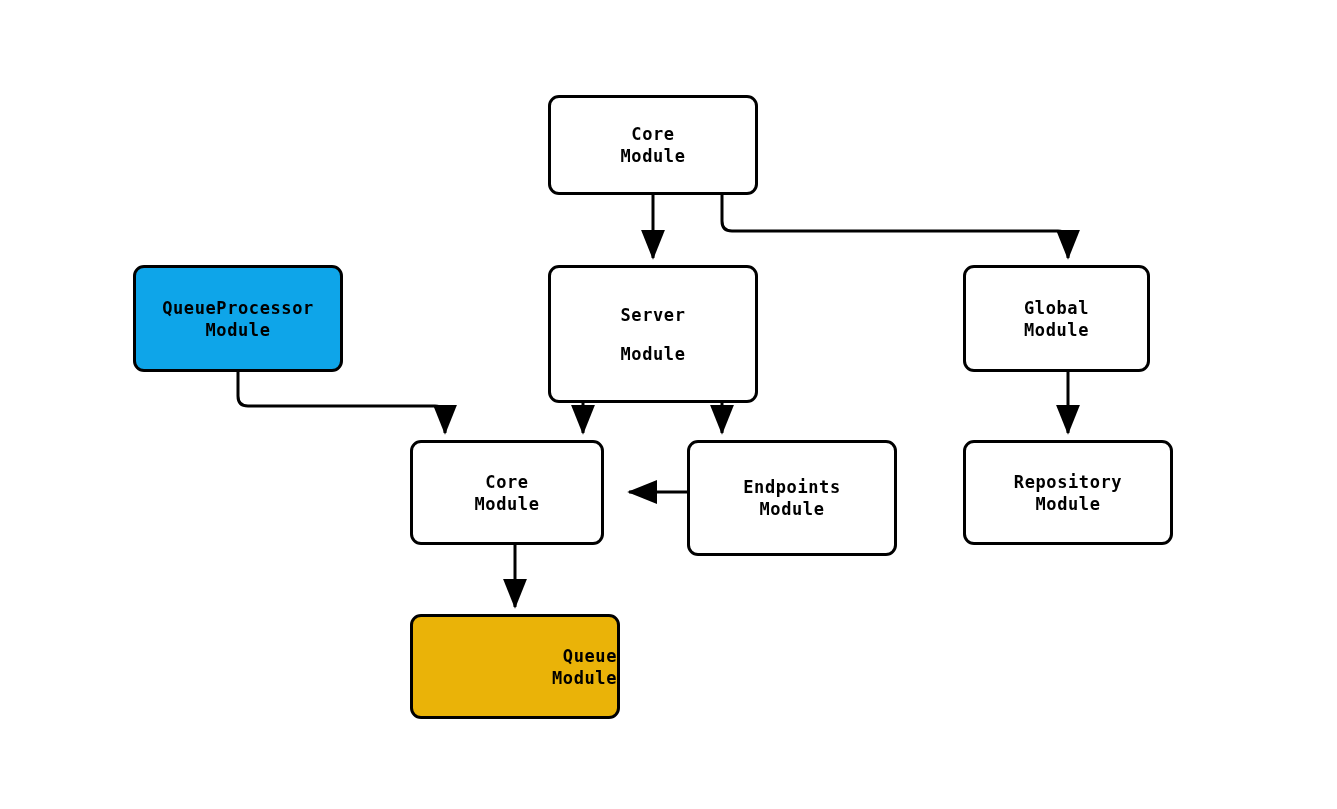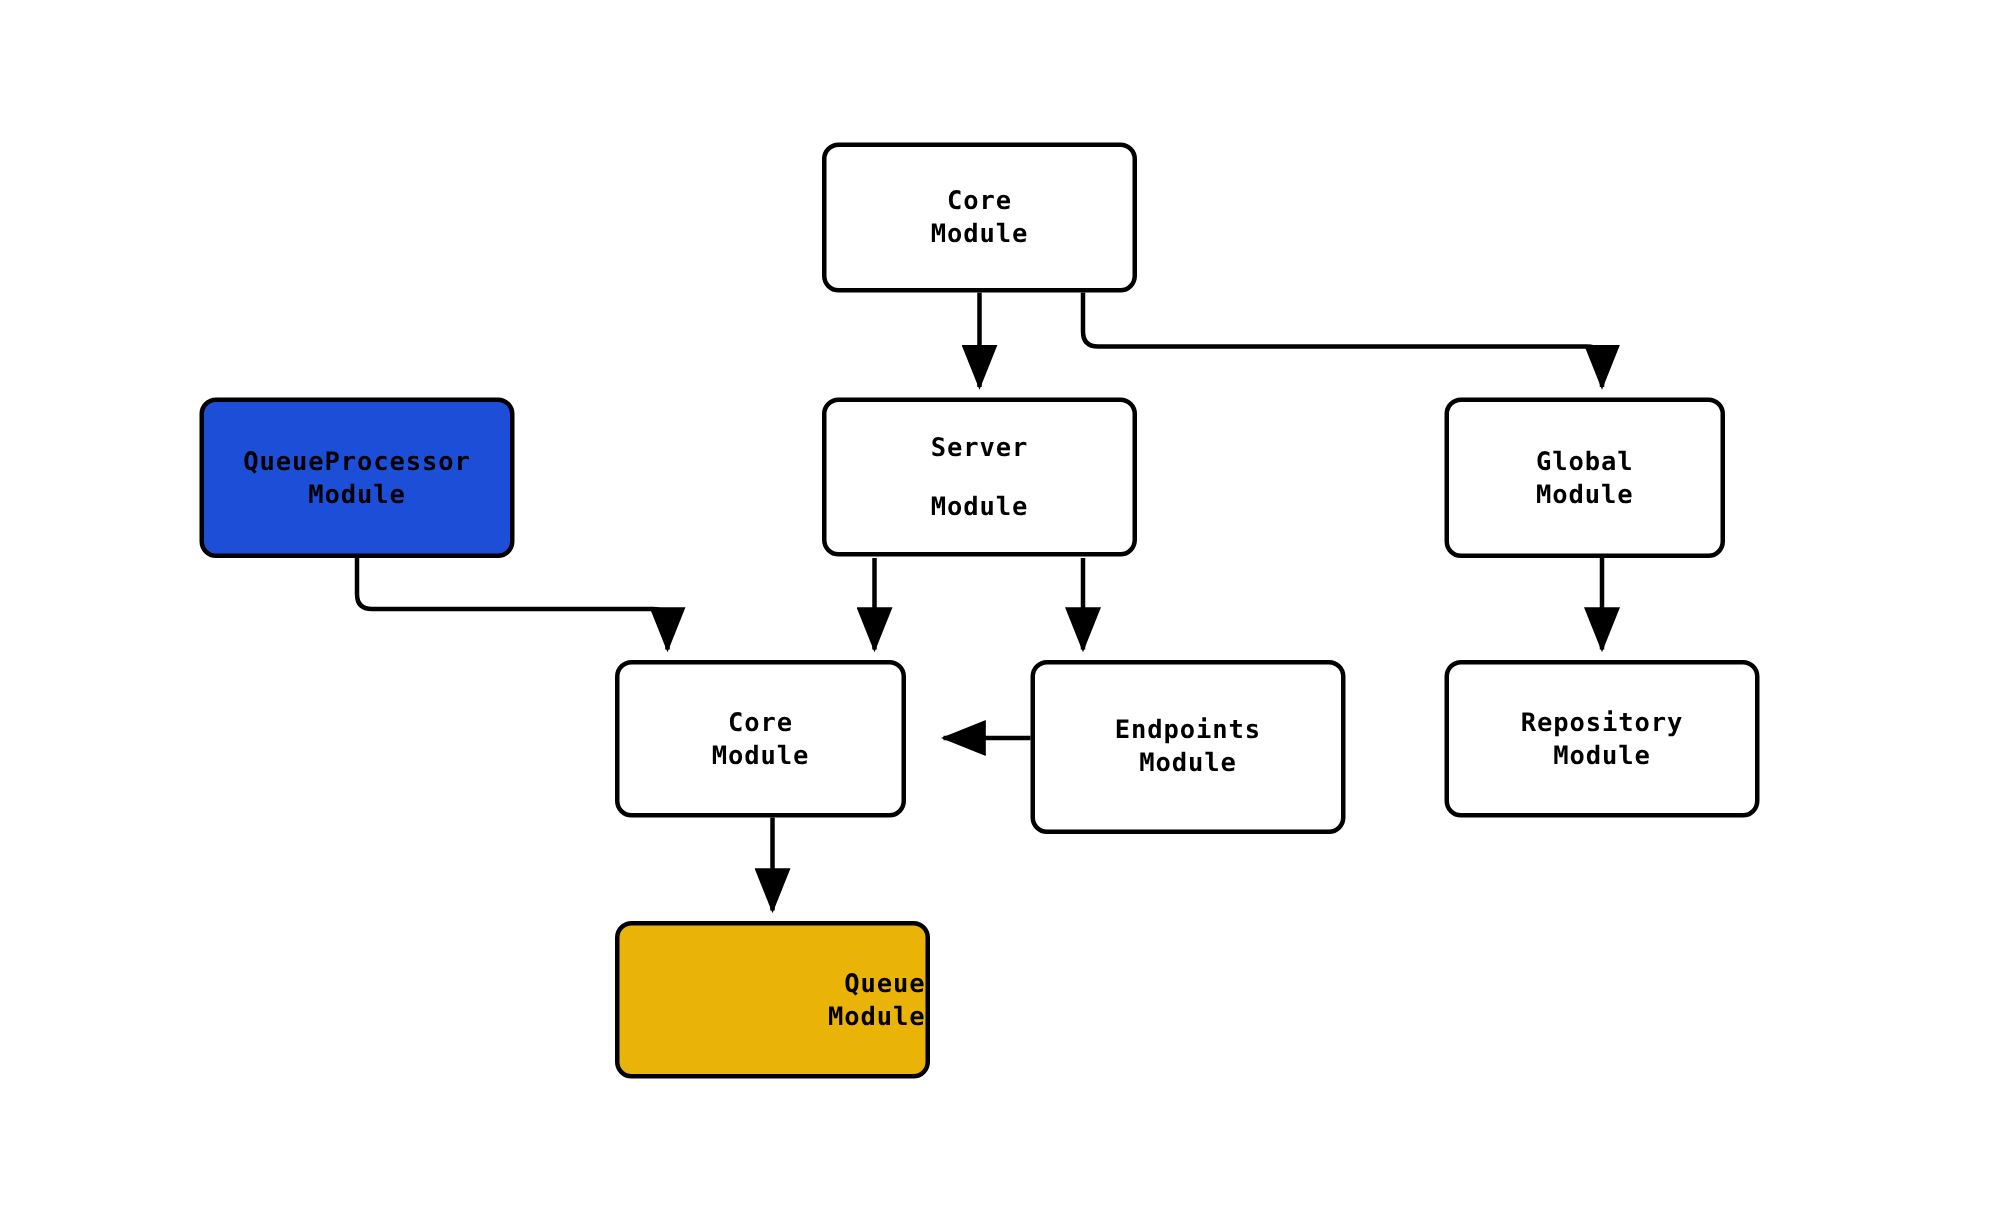--- a/index.html
+++ b/index.html
@@ -69,26 +69,26 @@
         <path d="M 1068,372 L 1068,433" fill="none" stroke="#000000" stroke-width="3" stroke-linecap="butt" stroke-linejoin="round" marker-end="url(#arrowhead)"></path>
         <path d="M 515,545 L 515,607" fill="none" stroke="#000000" stroke-width="3" stroke-linecap="butt" stroke-linejoin="round" marker-end="url(#arrowhead)"></path>
       </g>
   </svg>
 
   <div class="node" style="left: 548px; top: 95px; width: 210px; height: 100px; border-color: rgb(0, 0, 0); border-width: 3px; border-radius: 11px; background: rgb(255, 255, 255);">
     <span class="node-line">Core</span>
     <span class="node-line">Module</span>
   </div>
 
-  <div class="node" style="left: 133px; top: 265px; width: 210px; height: 107px; border-color: rgb(0, 0, 0); border-width: 3px; border-radius: 11px; background: #1d4ed8;">
+  <div class="node" style="left: 133px; top: 265px; width: 210px; height: 107px; border-color: rgb(0, 0, 0); border-width: 3px; border-radius: 11px; background: #0ea5e9;">
     <span class="node-line">QueueProcessor</span>
     <span class="node-line">Module</span>
   </div>
 
-  <div class="node" style="left: 548px; top: 265px; width: 210px; height: 106px; border-color: rgb(0, 0, 0); border-width: 3px; border-radius: 11px; background: rgb(255, 255, 255); gap: 17px;">
+  <div class="node" style="left: 548px; top: 265px; width: 210px; height: 138px; border-color: rgb(0, 0, 0); border-width: 3px; border-radius: 11px; background: rgb(255, 255, 255); gap: 17px;">
     <span class="node-line">Server</span>
     <span class="node-line">Module</span>
   </div>
 
   <div class="node" style="left: 963px; top: 265px; width: 187px; height: 107px; border-color: rgb(0, 0, 0); border-width: 3px; border-radius: 11px; background: rgb(255, 255, 255);">
     <span class="node-line">Global</span>
     <span class="node-line">Module</span>
   </div>
 
   <div class="node" style="left: 410px; top: 440px; width: 194px; height: 105px; border-color: rgb(0, 0, 0); border-width: 3px; border-radius: 11px; background: rgb(255, 255, 255);">

